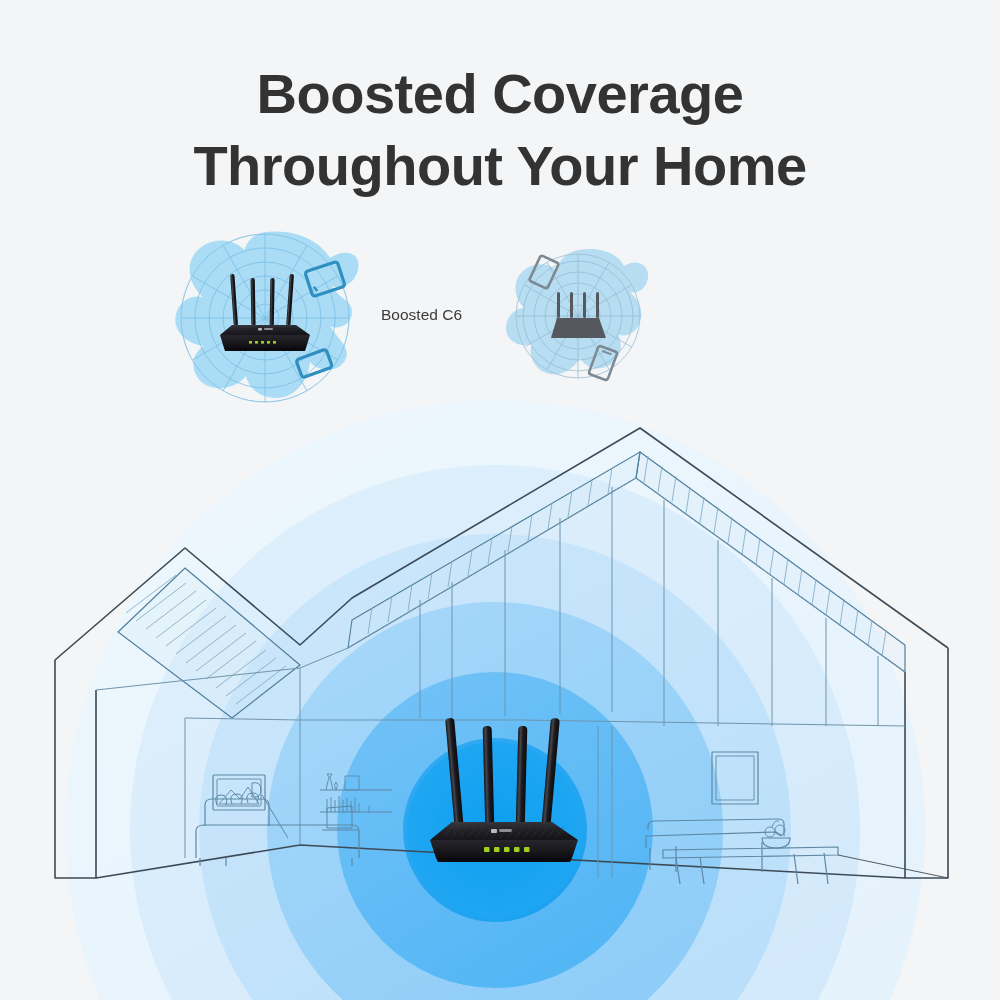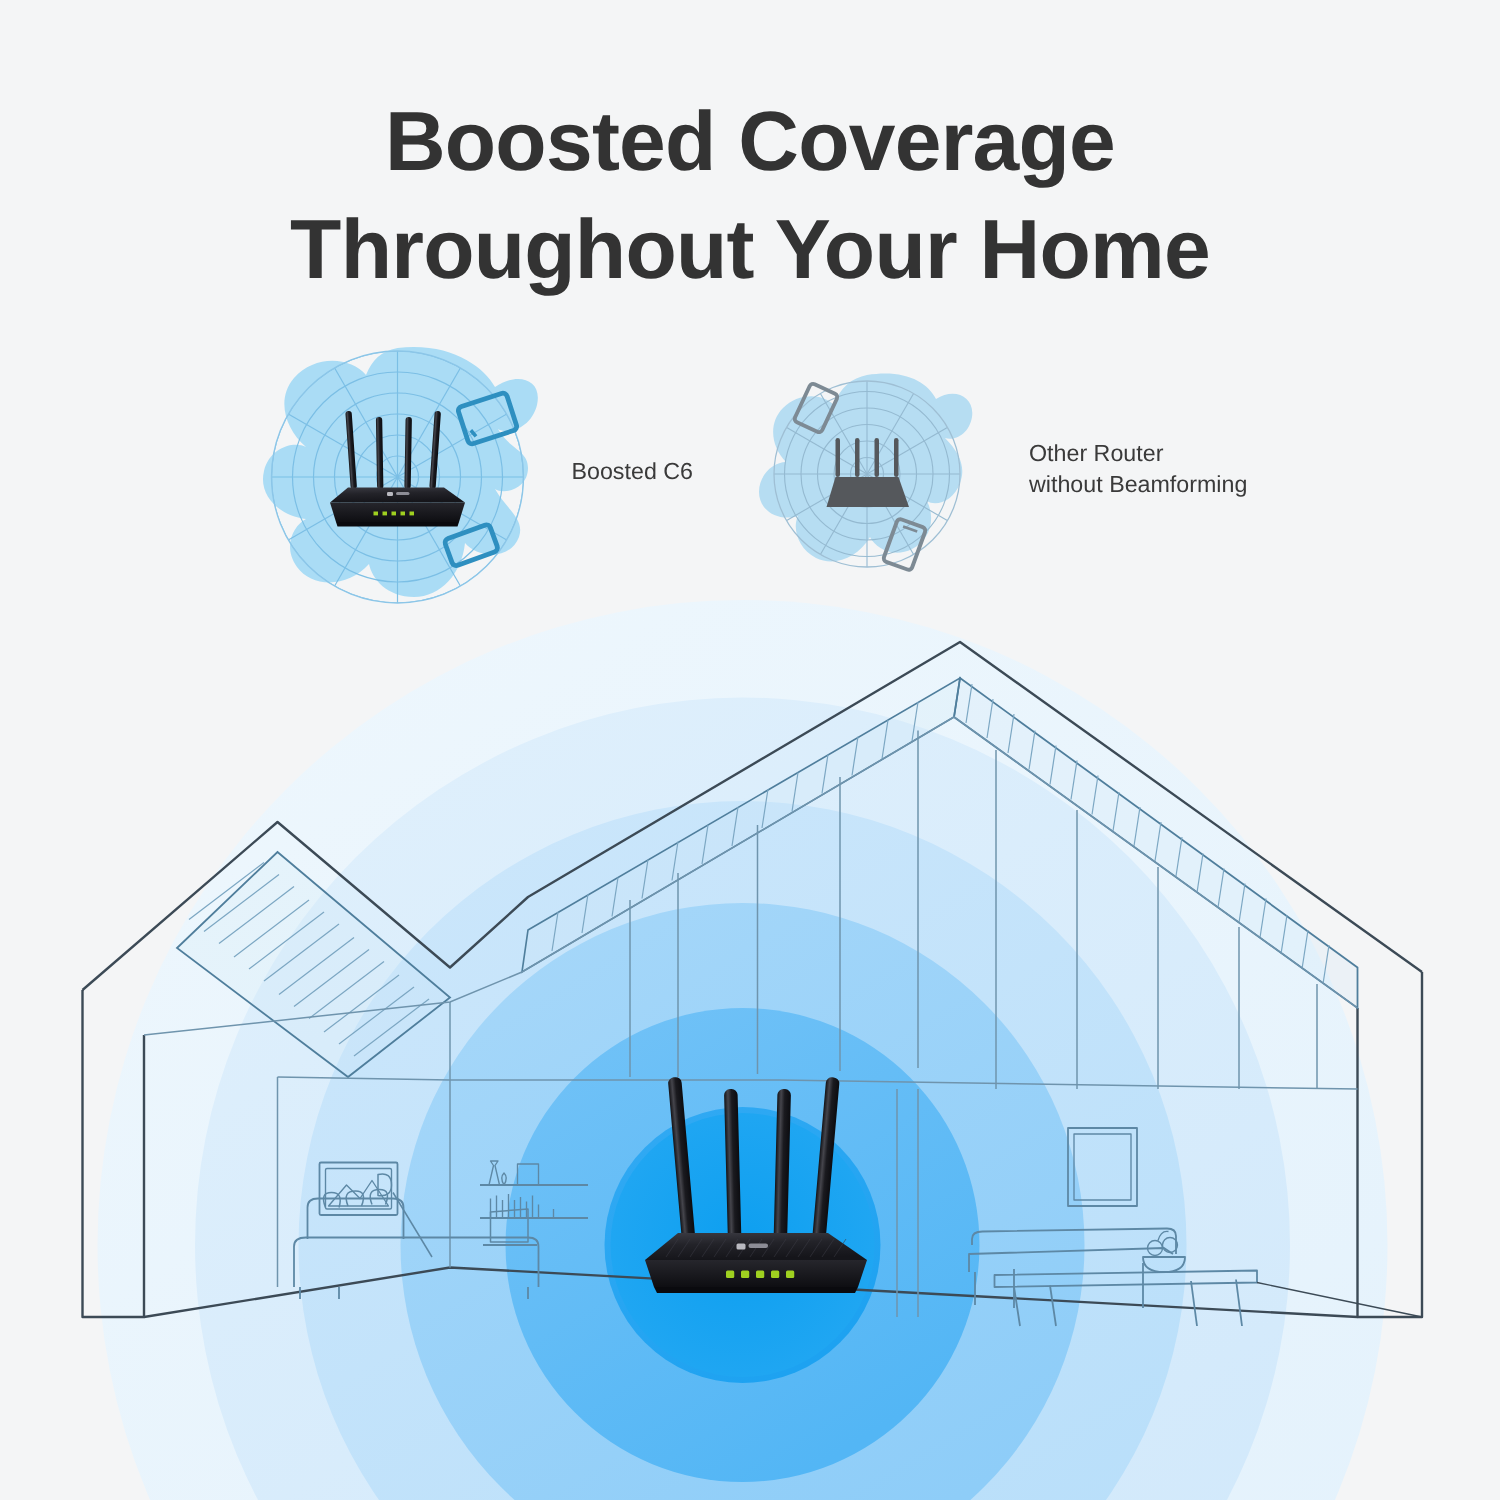--- a/index.html
+++ b/index.html
@@ -433,16 +433,14 @@
         <line x1="598" y1="352" x2="608" y2="352" stroke-width="1.8" transform="rotate(20 603 363)"></line>
       </g>
     </g>
   </svg>
 
   <div class="headline">Boosted Coverage
 Throughout Your Home</div>
 
   <div class="cmp-label" id="label-archer">Boosted C6</div>
 
-  <div class="cmp-label" id="label-other">Other Router
-without Beamforming</div>
 
 </div>
 
 </body></html>

